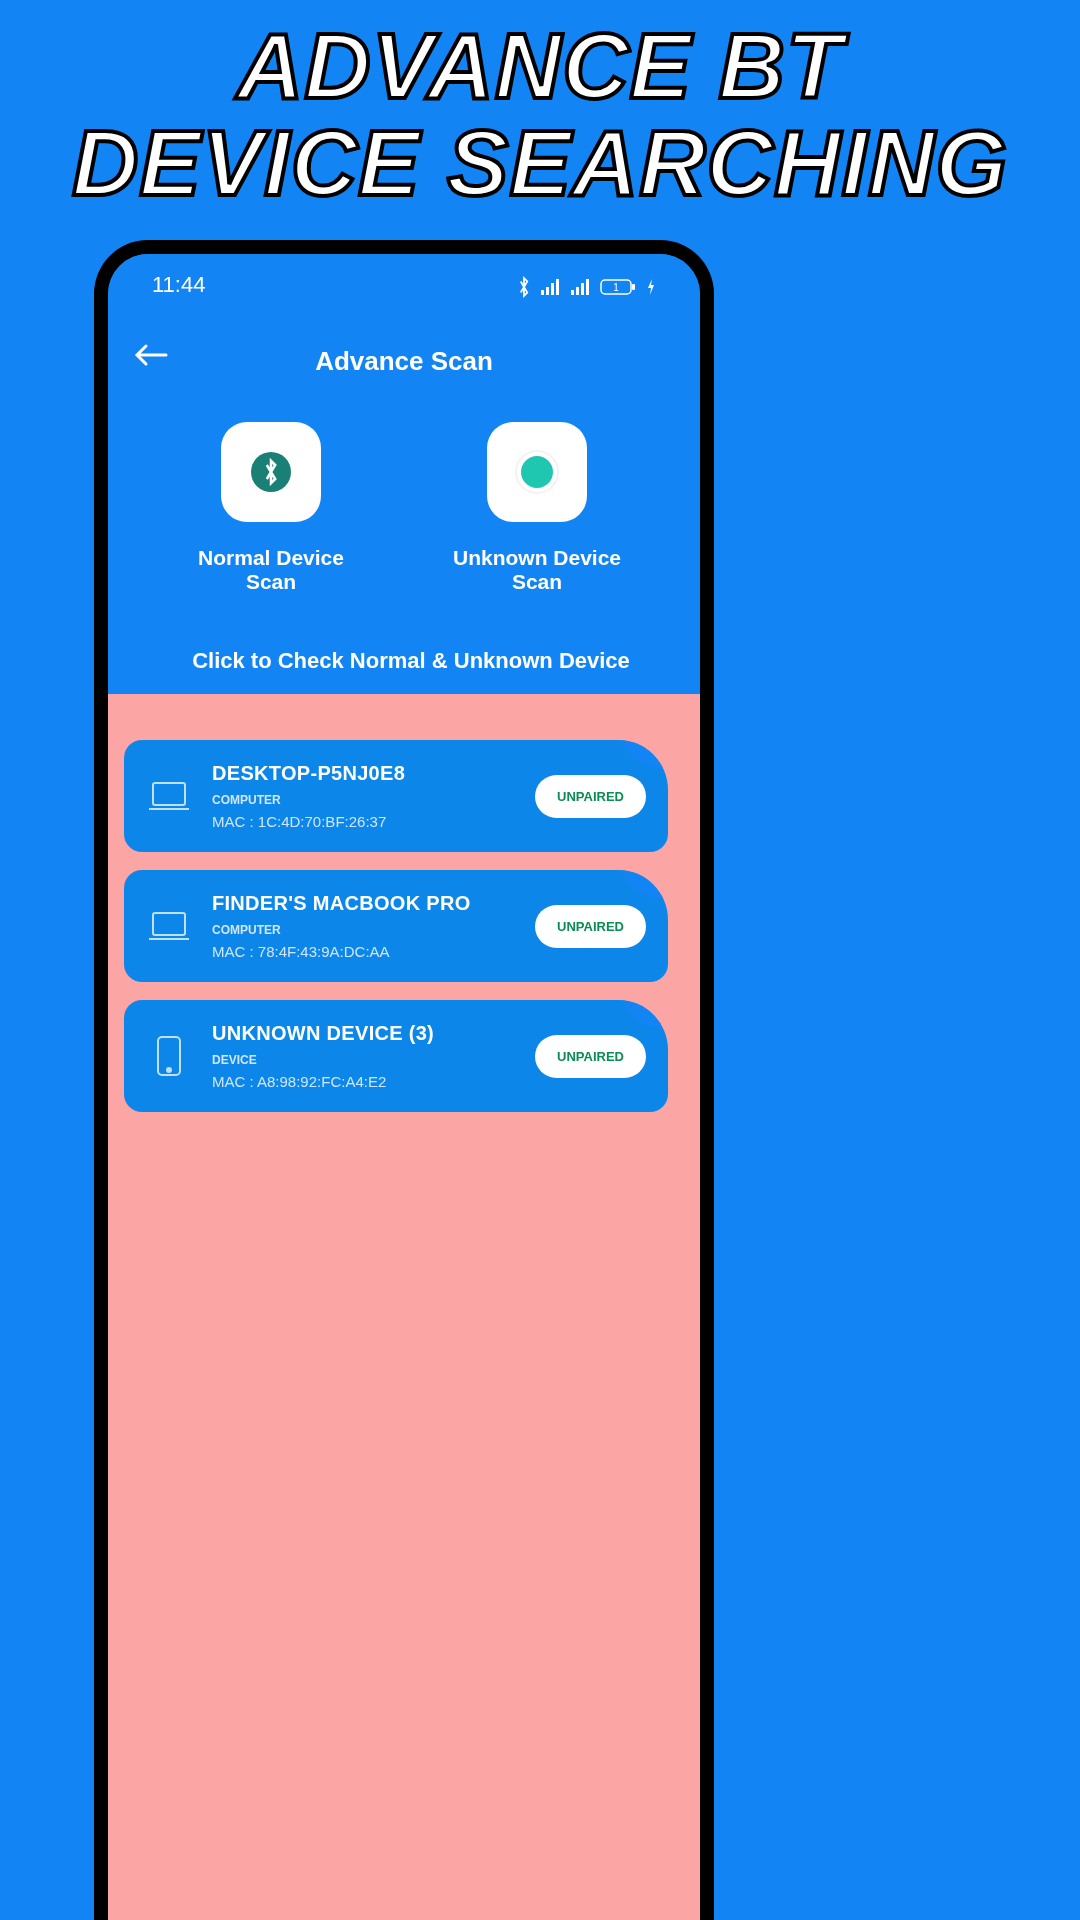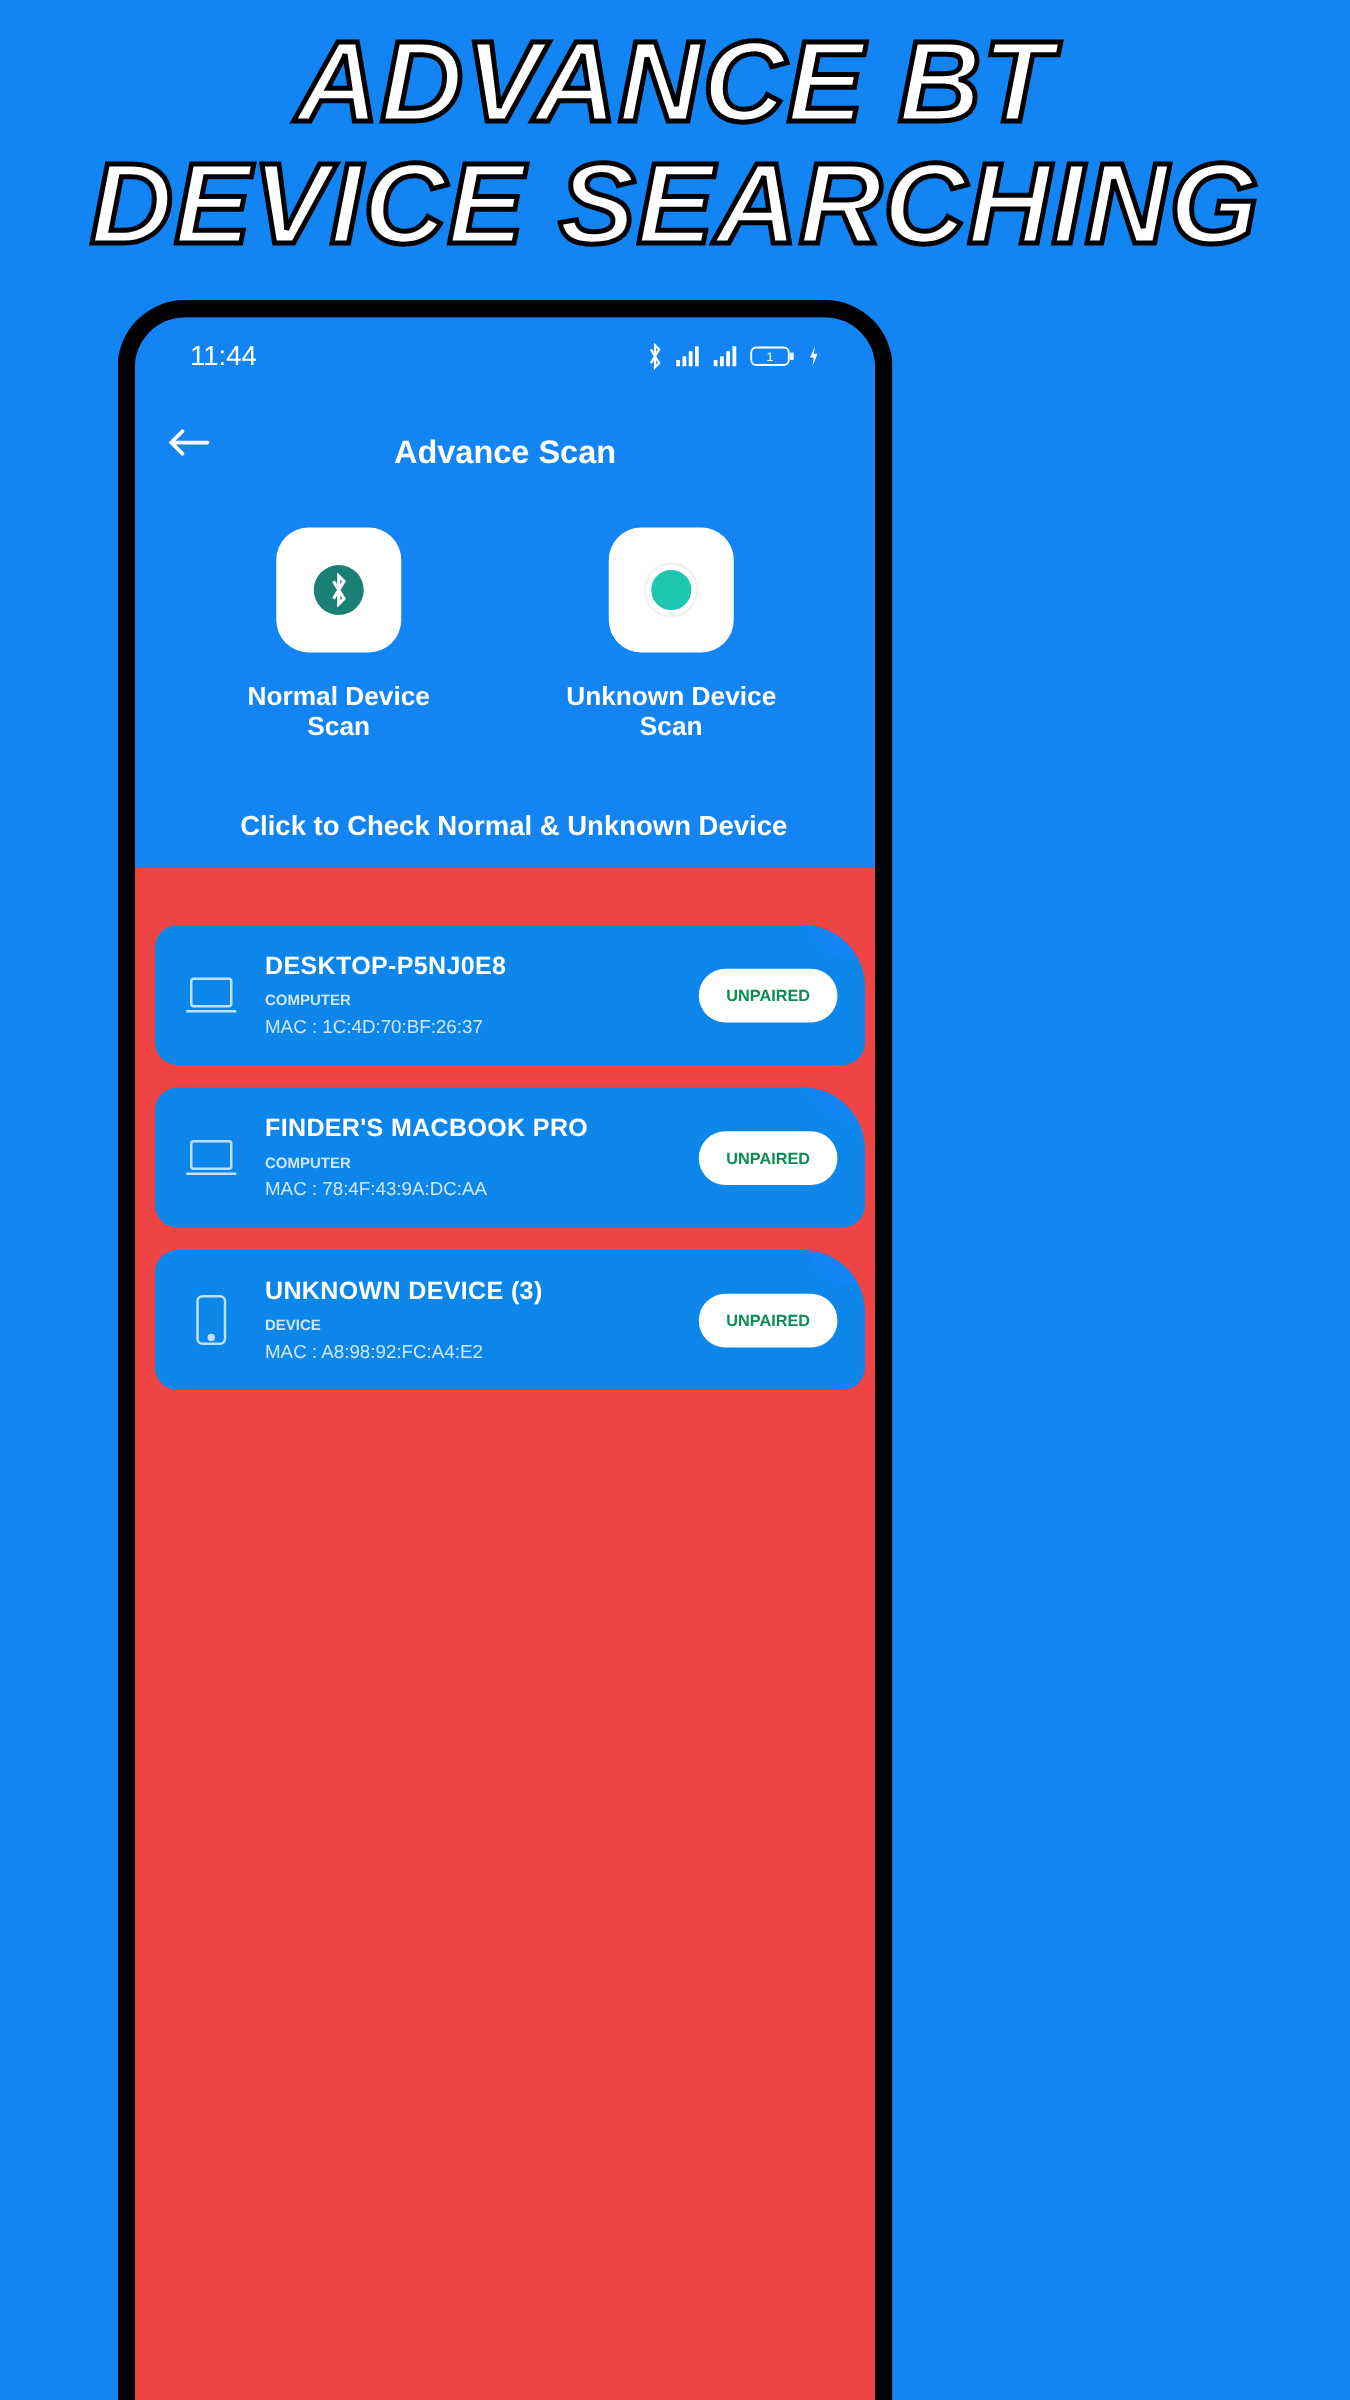--- a/index.html
+++ b/index.html
@@ -36,21 +36,21 @@
   }
   .screen {
     width: 100%;
     height: 100%;
     background: #1384f3;
     display: flex;
     flex-direction: column;
   }
   .status-bar {
     display: flex;
-    align-items: center;
+    align-items: flex-end;
     justify-content: space-between;
     padding: 18px 44px 4px 44px;
     color: #fff;
     font-size: 22px;
     font-weight: 500;
   }
   .status-icons { display: flex; align-items: center; gap: 8px; }
   .status-icons svg { display: block; }
   .header {
     display: flex;
@@ -109,23 +109,23 @@
     margin-top: 24px;
   }
   .instruction {
     color: #fff;
     text-align: center;
     font-size: 22px;
     font-weight: 700;
     padding: 44px 10px 20px 24px;
   }
   .device-list-panel {
-    background: #ef4444;
+    background: #fca5a5;
     flex: 1;
-    padding: 46px 8px 16px 16px;
+    padding: 46px 32px 16px 16px;
   }
   .device-card {
     background: #0c87e9;
     border-radius: 18px 50px 18px 18px;
     padding: 22px 22px 22px 22px;
     margin-bottom: 18px;
     display: flex;
     align-items: center;
     gap: 20px;
     position: relative;

